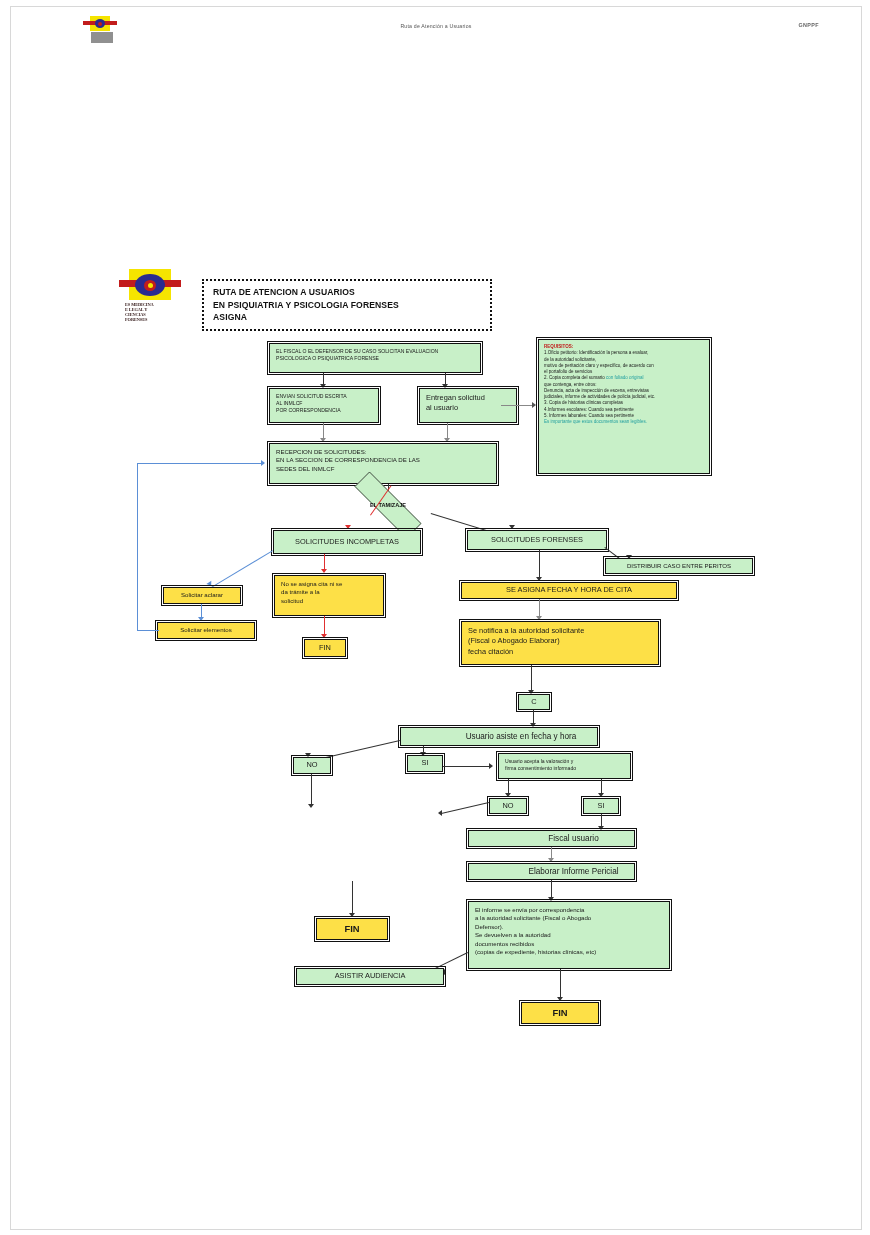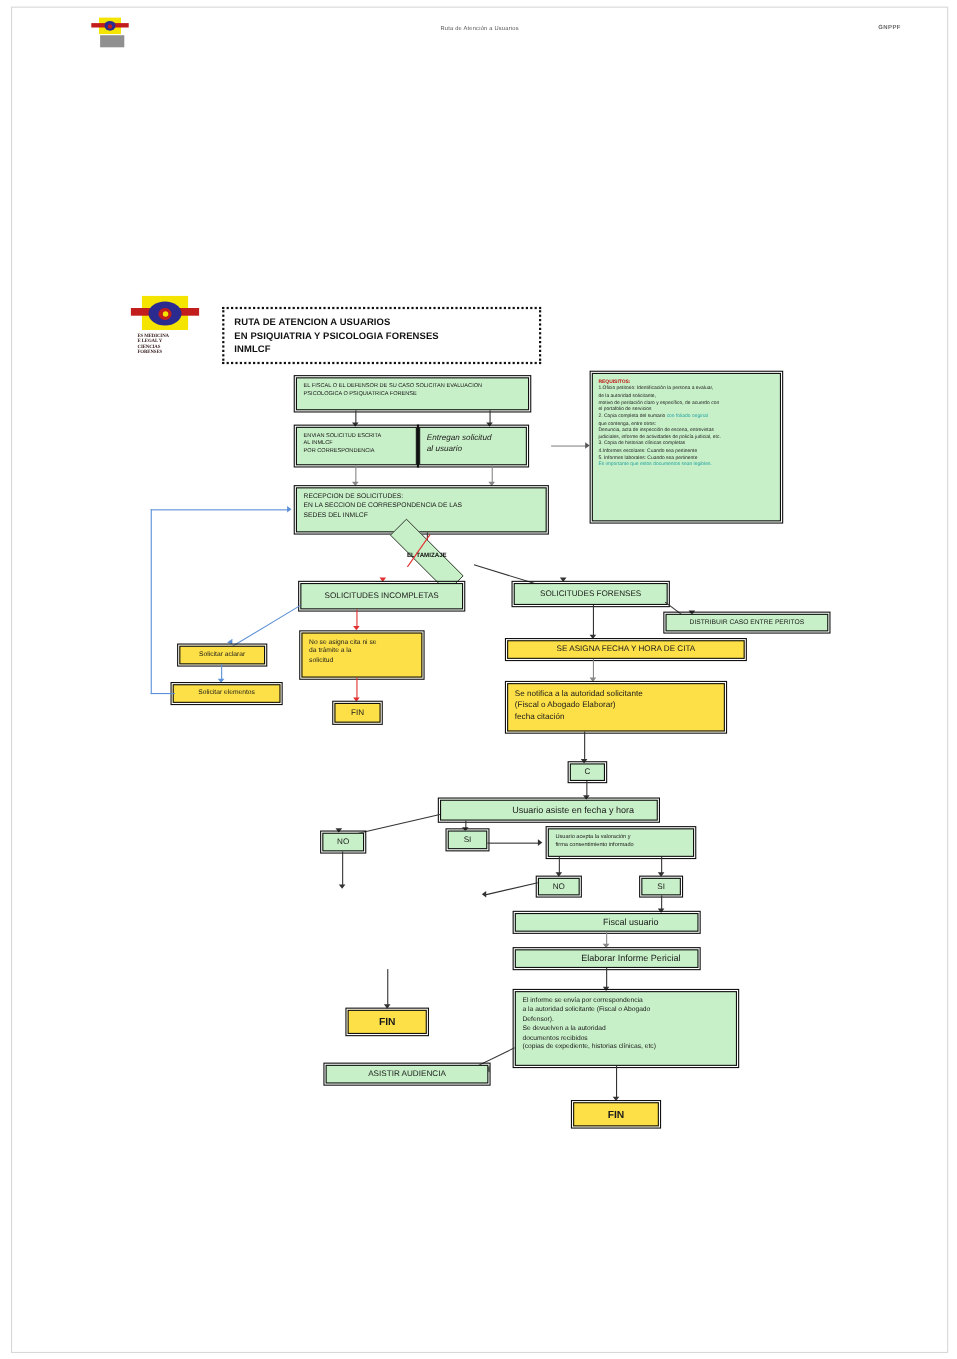--- a/index.html
+++ b/index.html
@@ -118,21 +118,21 @@
       <span>ES MEDICINA</span>
       <span>E LEGAL Y</span>
       <span>CIENCIAS</span>
       <span>FORENSES</span>
     </div>
   </div>
 
   <div class="title-box">
     <div>RUTA DE ATENCION A USUARIOS</div>
     <div>EN PSIQUIATRIA Y PSICOLOGIA FORENSES</div>
-    <div>INMLCF</div>
+    <div>ASIGNA</div>
   </div>
 
   <div class="req">
     <div class="l hd">REQUISITOS:</div>
     <div class="l">1.Oficio petitorio:  Identificación la persona a evaluar,</div>
     <div class="l">de la autoridad solicitante,</div>
     <div class="l">motivo de peritación claro y específico, de acuerdo con</div>
     <div class="l">el portafolio de servicios</div>
     <div class="l"><span>2. Copia completa del sumario</span><span class="cy"> con foliado original</span></div>
     <div class="l">que contenga, entre otros:</div>
@@ -153,21 +153,21 @@
   <div class="ar dn" style="left:309px;top:377px;"></div>
   <div class="ln" style="left:434px;top:366px;width:1px;height:12px;"></div>
   <div class="ar dn" style="left:431px;top:377px;"></div>
 
   <div class="node green pad" style="left:258px;top:381px;width:110px;height:35px;">
     <span class="t fs5">ENVIAN SOLICITUD ESCRITA</span>
     <span class="t fs5">AL INMLCF</span>
     <span class="t fs5">POR CORRESPONDENCIA</span>
   </div>
 
-  <div class="node green pad" style="left:370px;top:381px;width:98px;height:35px;font-style:italic;">
+  <div class="node green pad" style="left:408px;top:381px;width:98px;height:35px;">
     <span class="t fs7">Entregan solicitud</span>
     <span class="t fs7">al usuario</span>
   </div>
 
   <div class="ln grey" style="left:490px;top:398px;width:33px;height:1px;"></div>
   <div class="ar rt" style="left:521px;top:395px;border-left-color:#555;"></div>
 
   <div class="ln grey" style="left:312px;top:416px;width:1px;height:16px;"></div>
   <div class="ar dn grey" style="left:309px;top:431px;"></div>
   <div class="ln grey" style="left:436px;top:416px;width:1px;height:16px;"></div>

